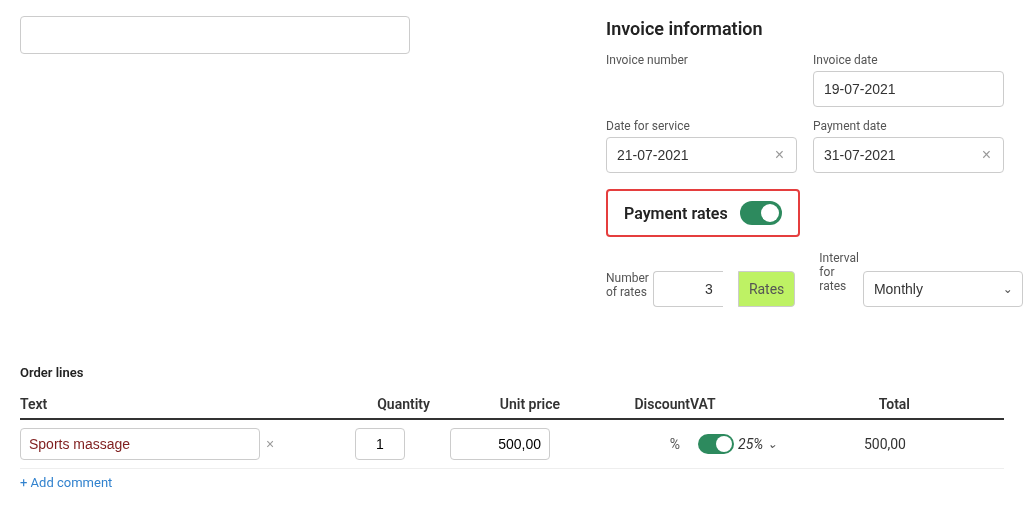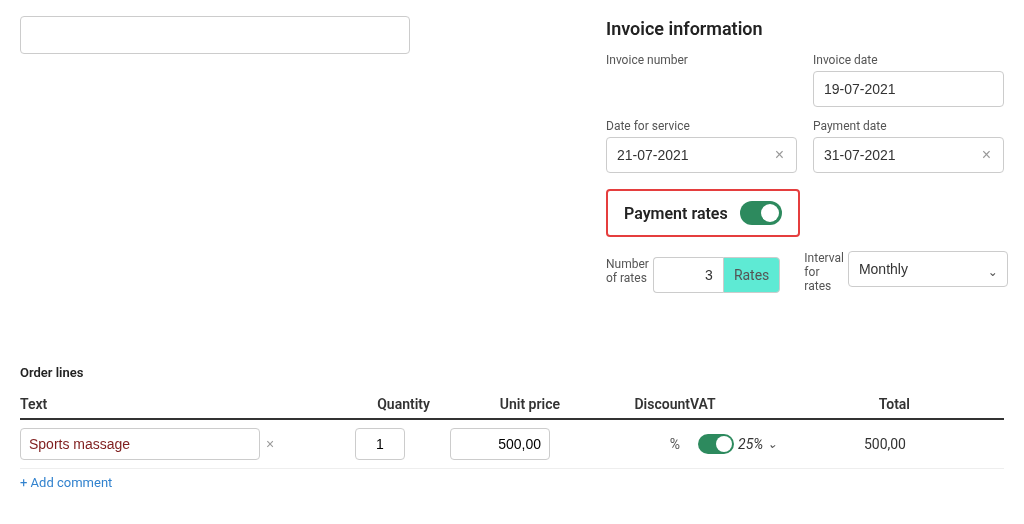--- a/index.html
+++ b/index.html
@@ -168,31 +168,33 @@
       padding: 0 10px;
       font-size: 14px;
       color: #333;
       outline: none;
     }
 
     .rates-label-btn {
       height: 36px;
       border: 1px solid #ccc;
       border-radius: 0 4px 4px 0;
-      background: #5eead4;
+      background: #bef264;
       padding: 0 10px;
       font-size: 14px;
       color: #555;
       display: flex;
       align-items: center;
+      margin-left: 15px;
     }
 
     .select-wrapper {
       position: relative;
       display: inline-block;
+      margin-top: 20px;
     }
 
     .select-wrapper select {
       width: 160px;
       height: 36px;
       border: 1px solid #ccc;
       border-radius: 4px;
       padding: 0 30px 0 10px;
       font-size: 14px;
       color: #333;

